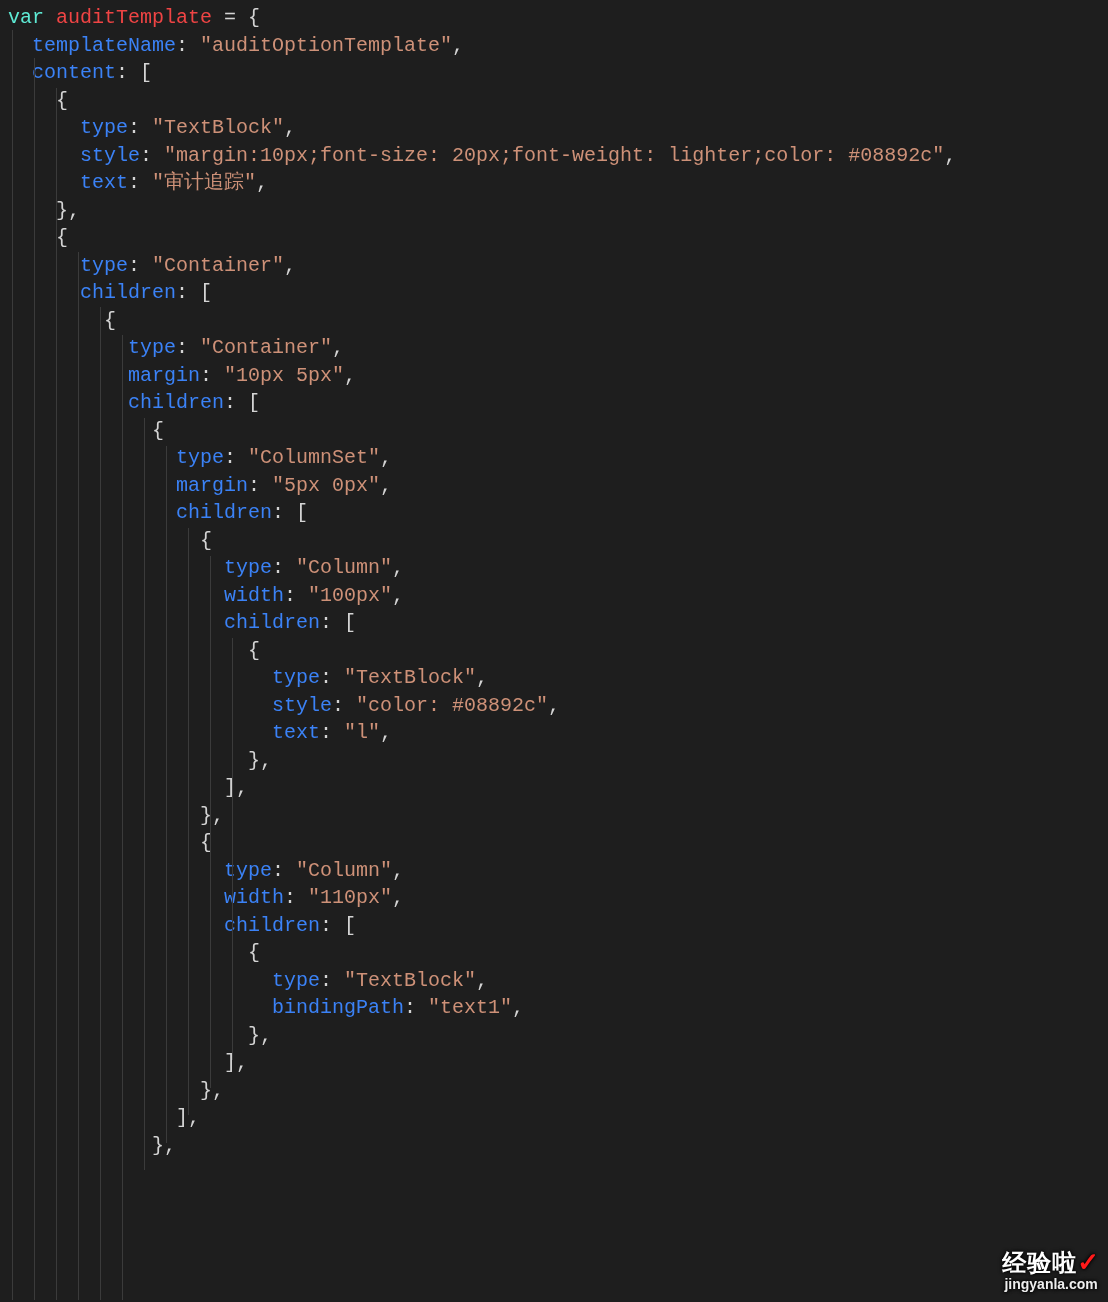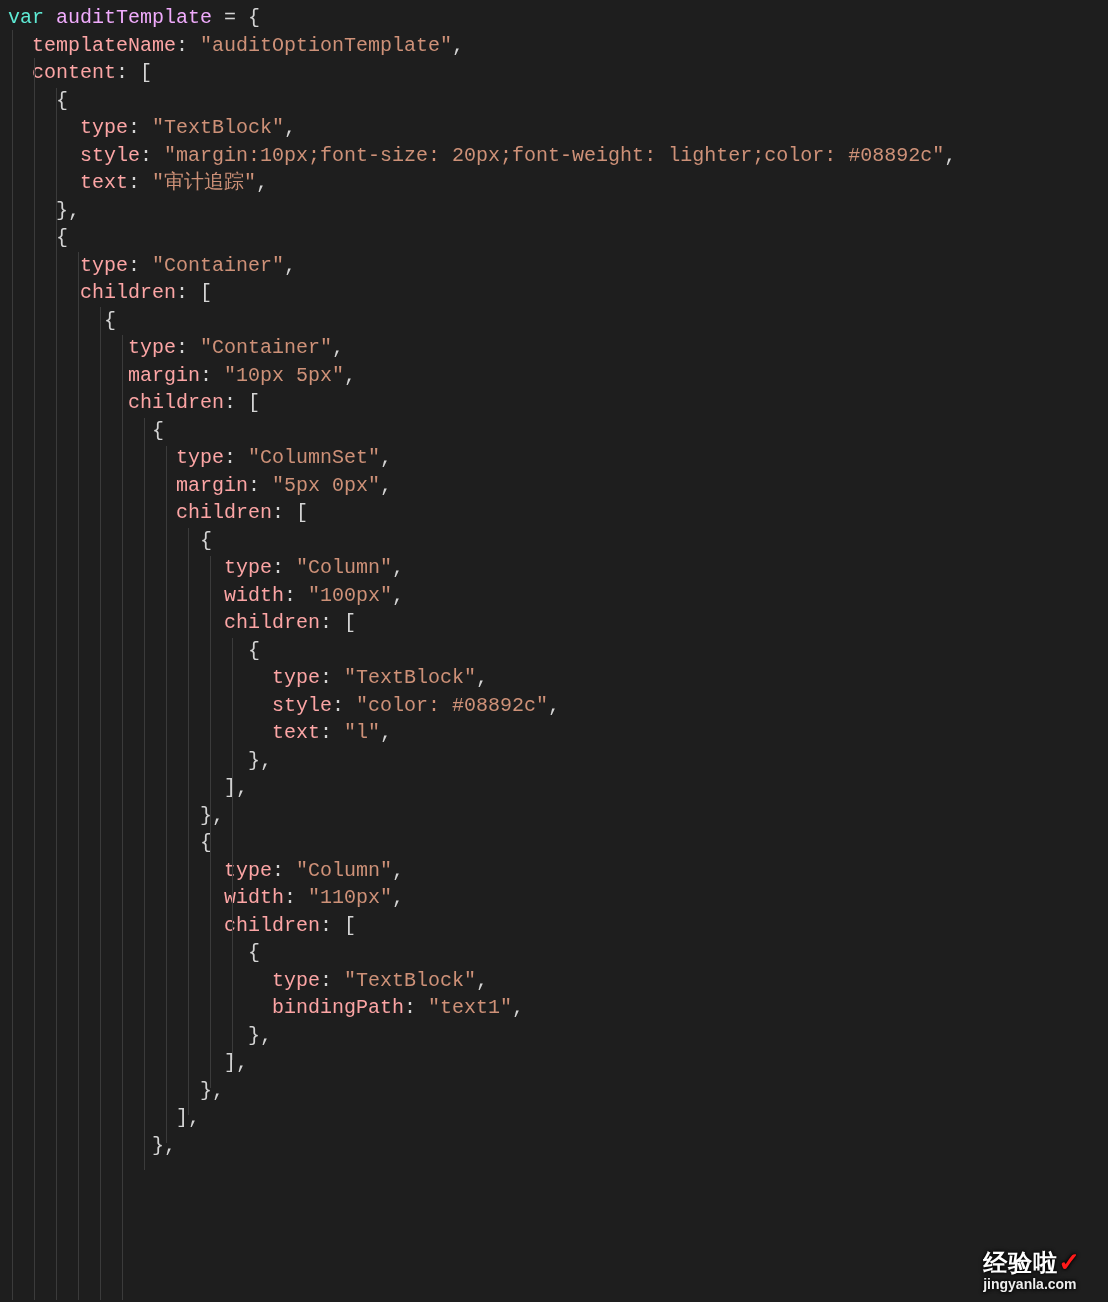--- a/index.html
+++ b/index.html
@@ -25,31 +25,31 @@
     top: 0;
     left: 0;
     pointer-events: none;
   }
   .guide {
     position: absolute;
     width: 0;
     border-left: 1px solid #3b3b3b;
   }
   .tok-kw   { color: #5eead4; }
-  .tok-var  { color: #f0abfc; margin-top: 33px; }
-  .tok-prop { color: #fca5a5; }
+  .tok-var  { color: #ef4444; margin-top: 33px; }
+  .tok-prop { color: #3b82f6; }
   .tok-str  { color: #ce9178; }
   .tok-pun  { color: #d4d4d4; }
   .tok-op   { color: #d4d4d4; }
 
   .watermark {
     position: absolute;
-    right: 27px;
+    right: 8px;
     bottom: 10px;
-    text-align: left;
+    text-align: center;
     font-family: Arial, sans-serif;
     line-height: 1.1;
     color: #fff;
     pointer-events: none;
     text-shadow: 0 0 3px #000, 0 0 4px #000;
   }
   .watermark .top {
     font-size: 24px;
     font-weight: 800;
     letter-spacing: 1px;

